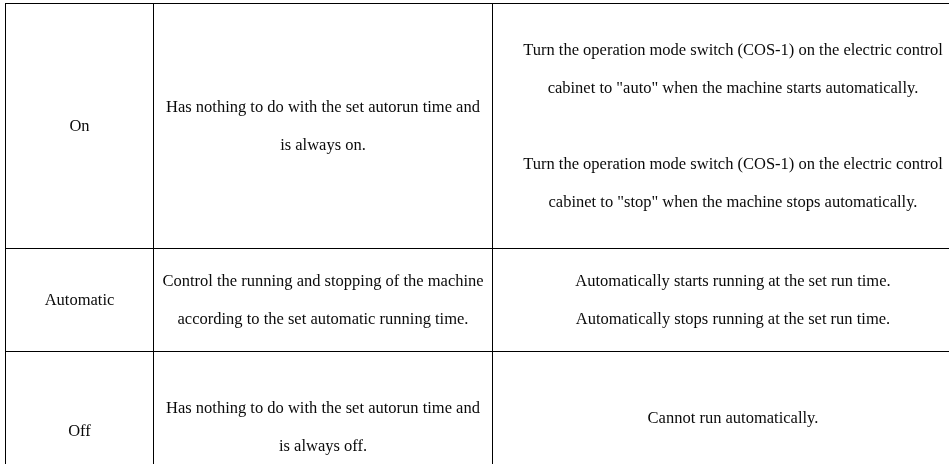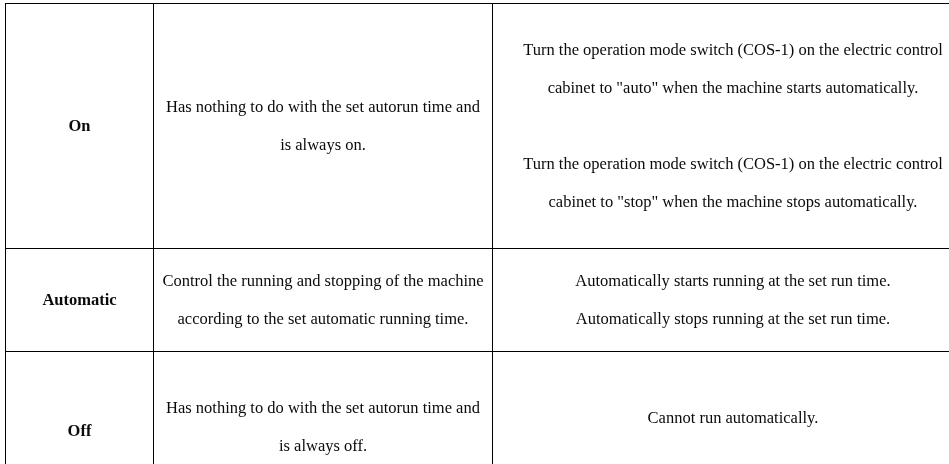--- a/index.html
+++ b/index.html
@@ -34,21 +34,21 @@
   table.spec-table td {
     border: 1.4px solid #000000;
     vertical-align: middle;
     text-align: center;
     font-size: 16.5px;
     line-height: 38px;
     color: #0a0a0a;
     padding: 0 6px;
   }
 
-  td.col-mode   { width: 135px; font-weight: bold; }
+  td.col-mode   { width: 135px; }
   td.col-desc   { width: 326px; font-family: Liberation Serif, serif; }
   td.col-action { width: 468px; }
 
   .cell-para {
     margin: 0;
     text-align: center;
   }
   .para-gap {
     height: 38px;
   }

